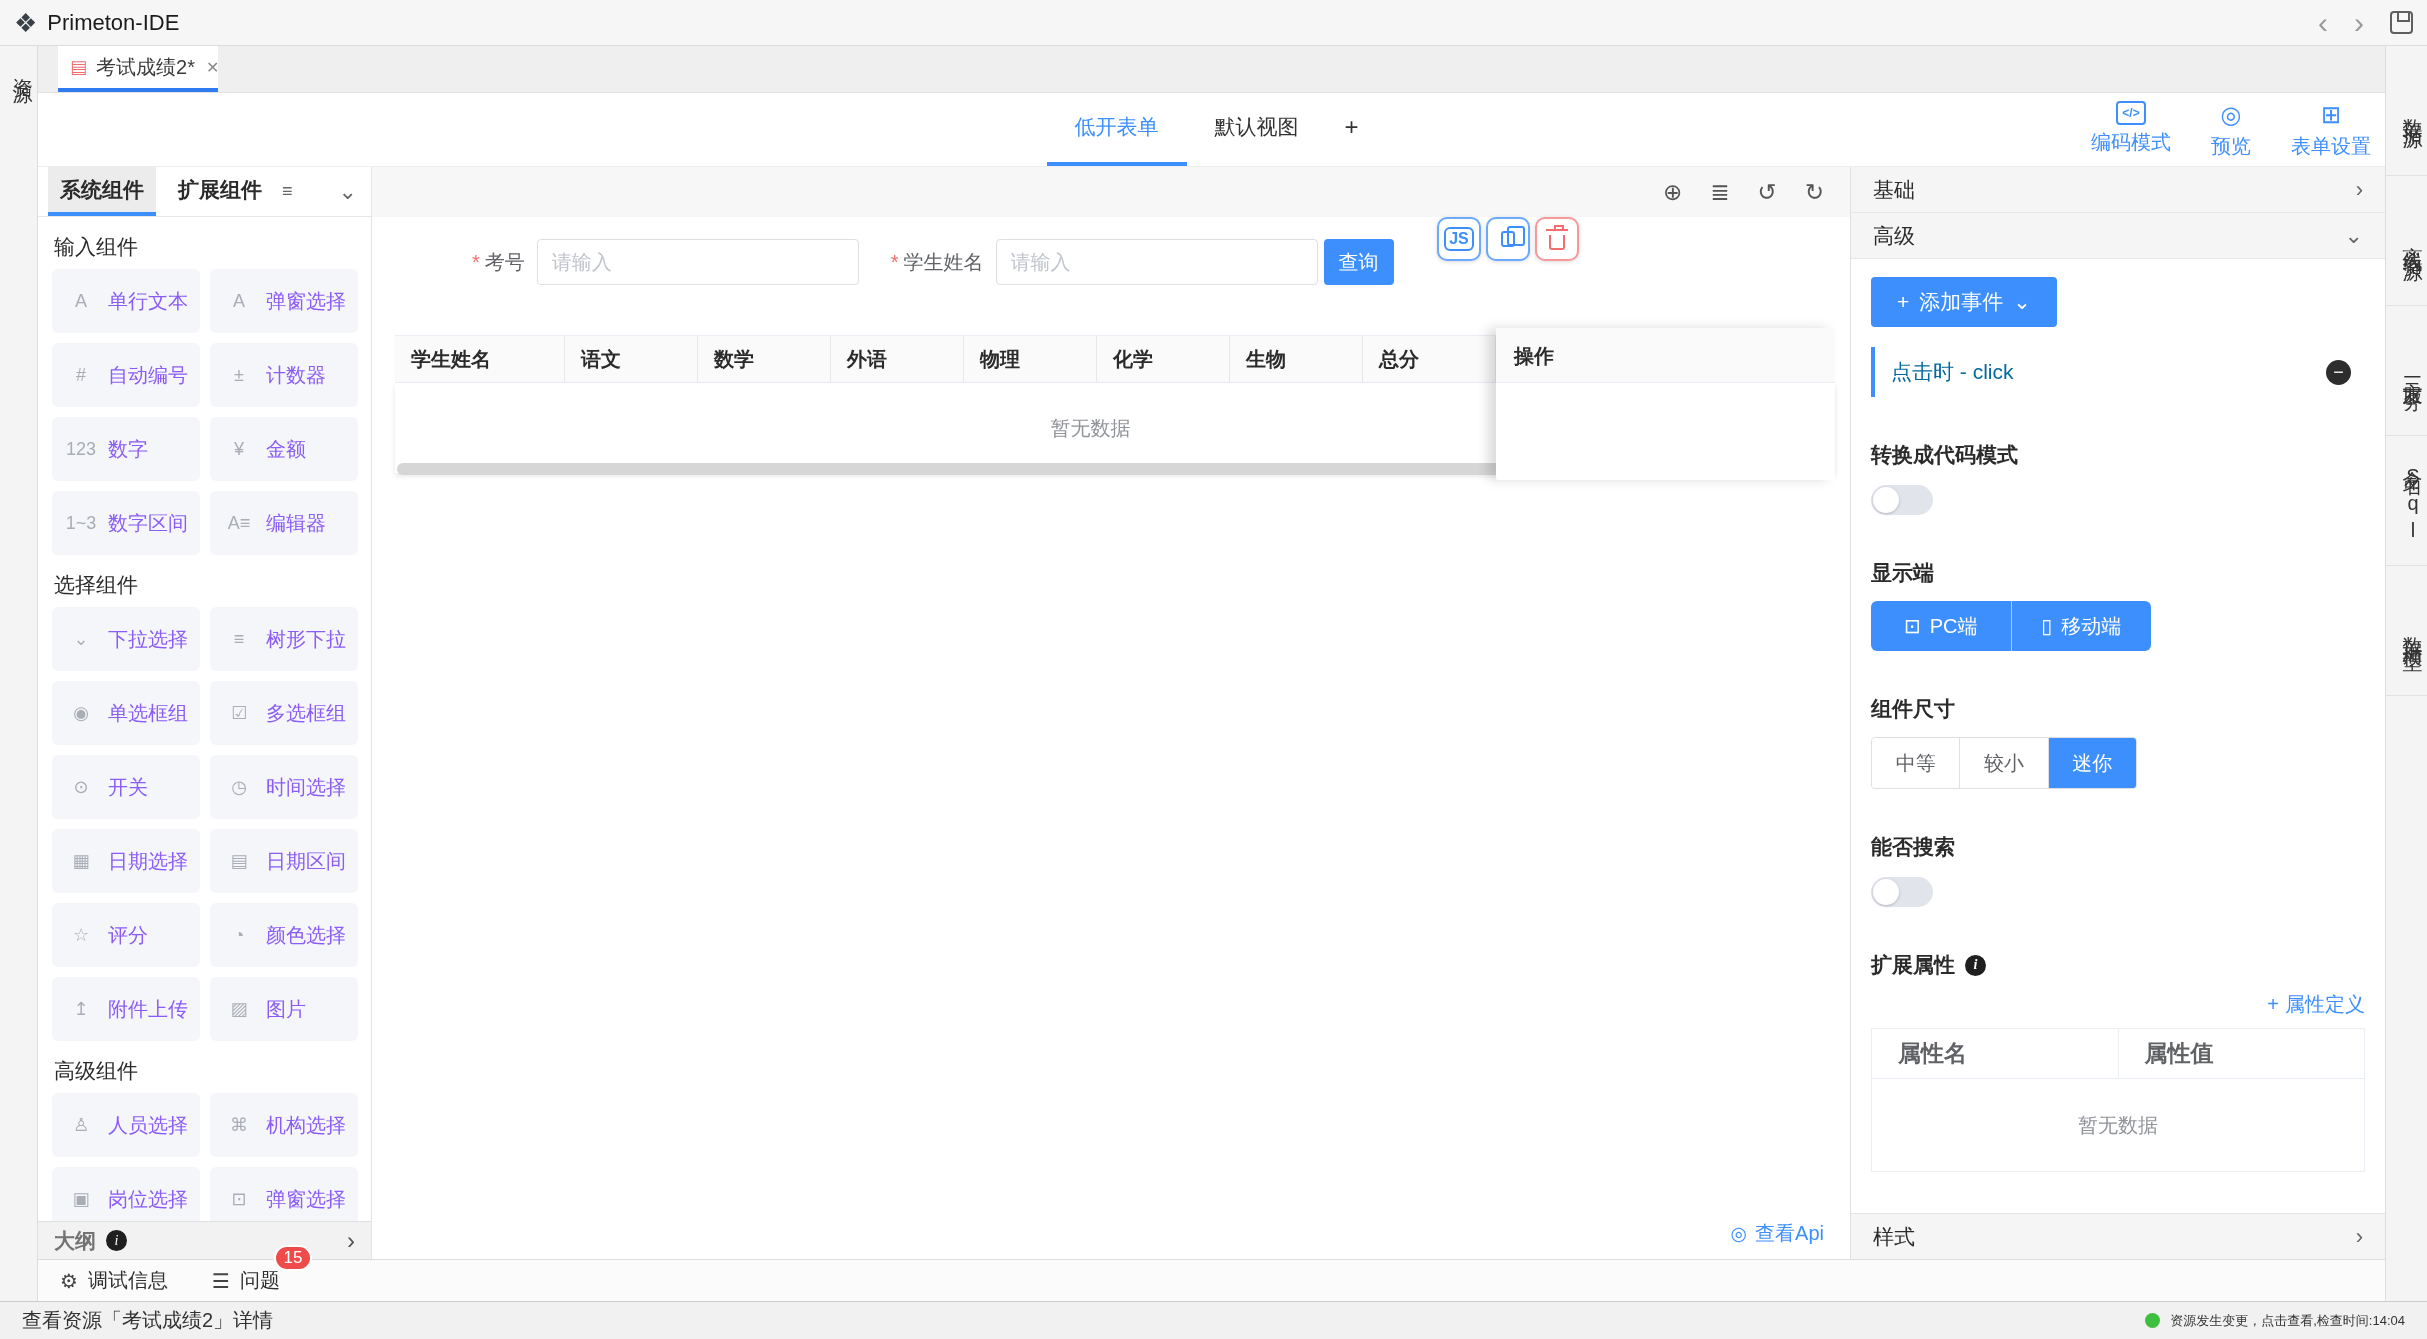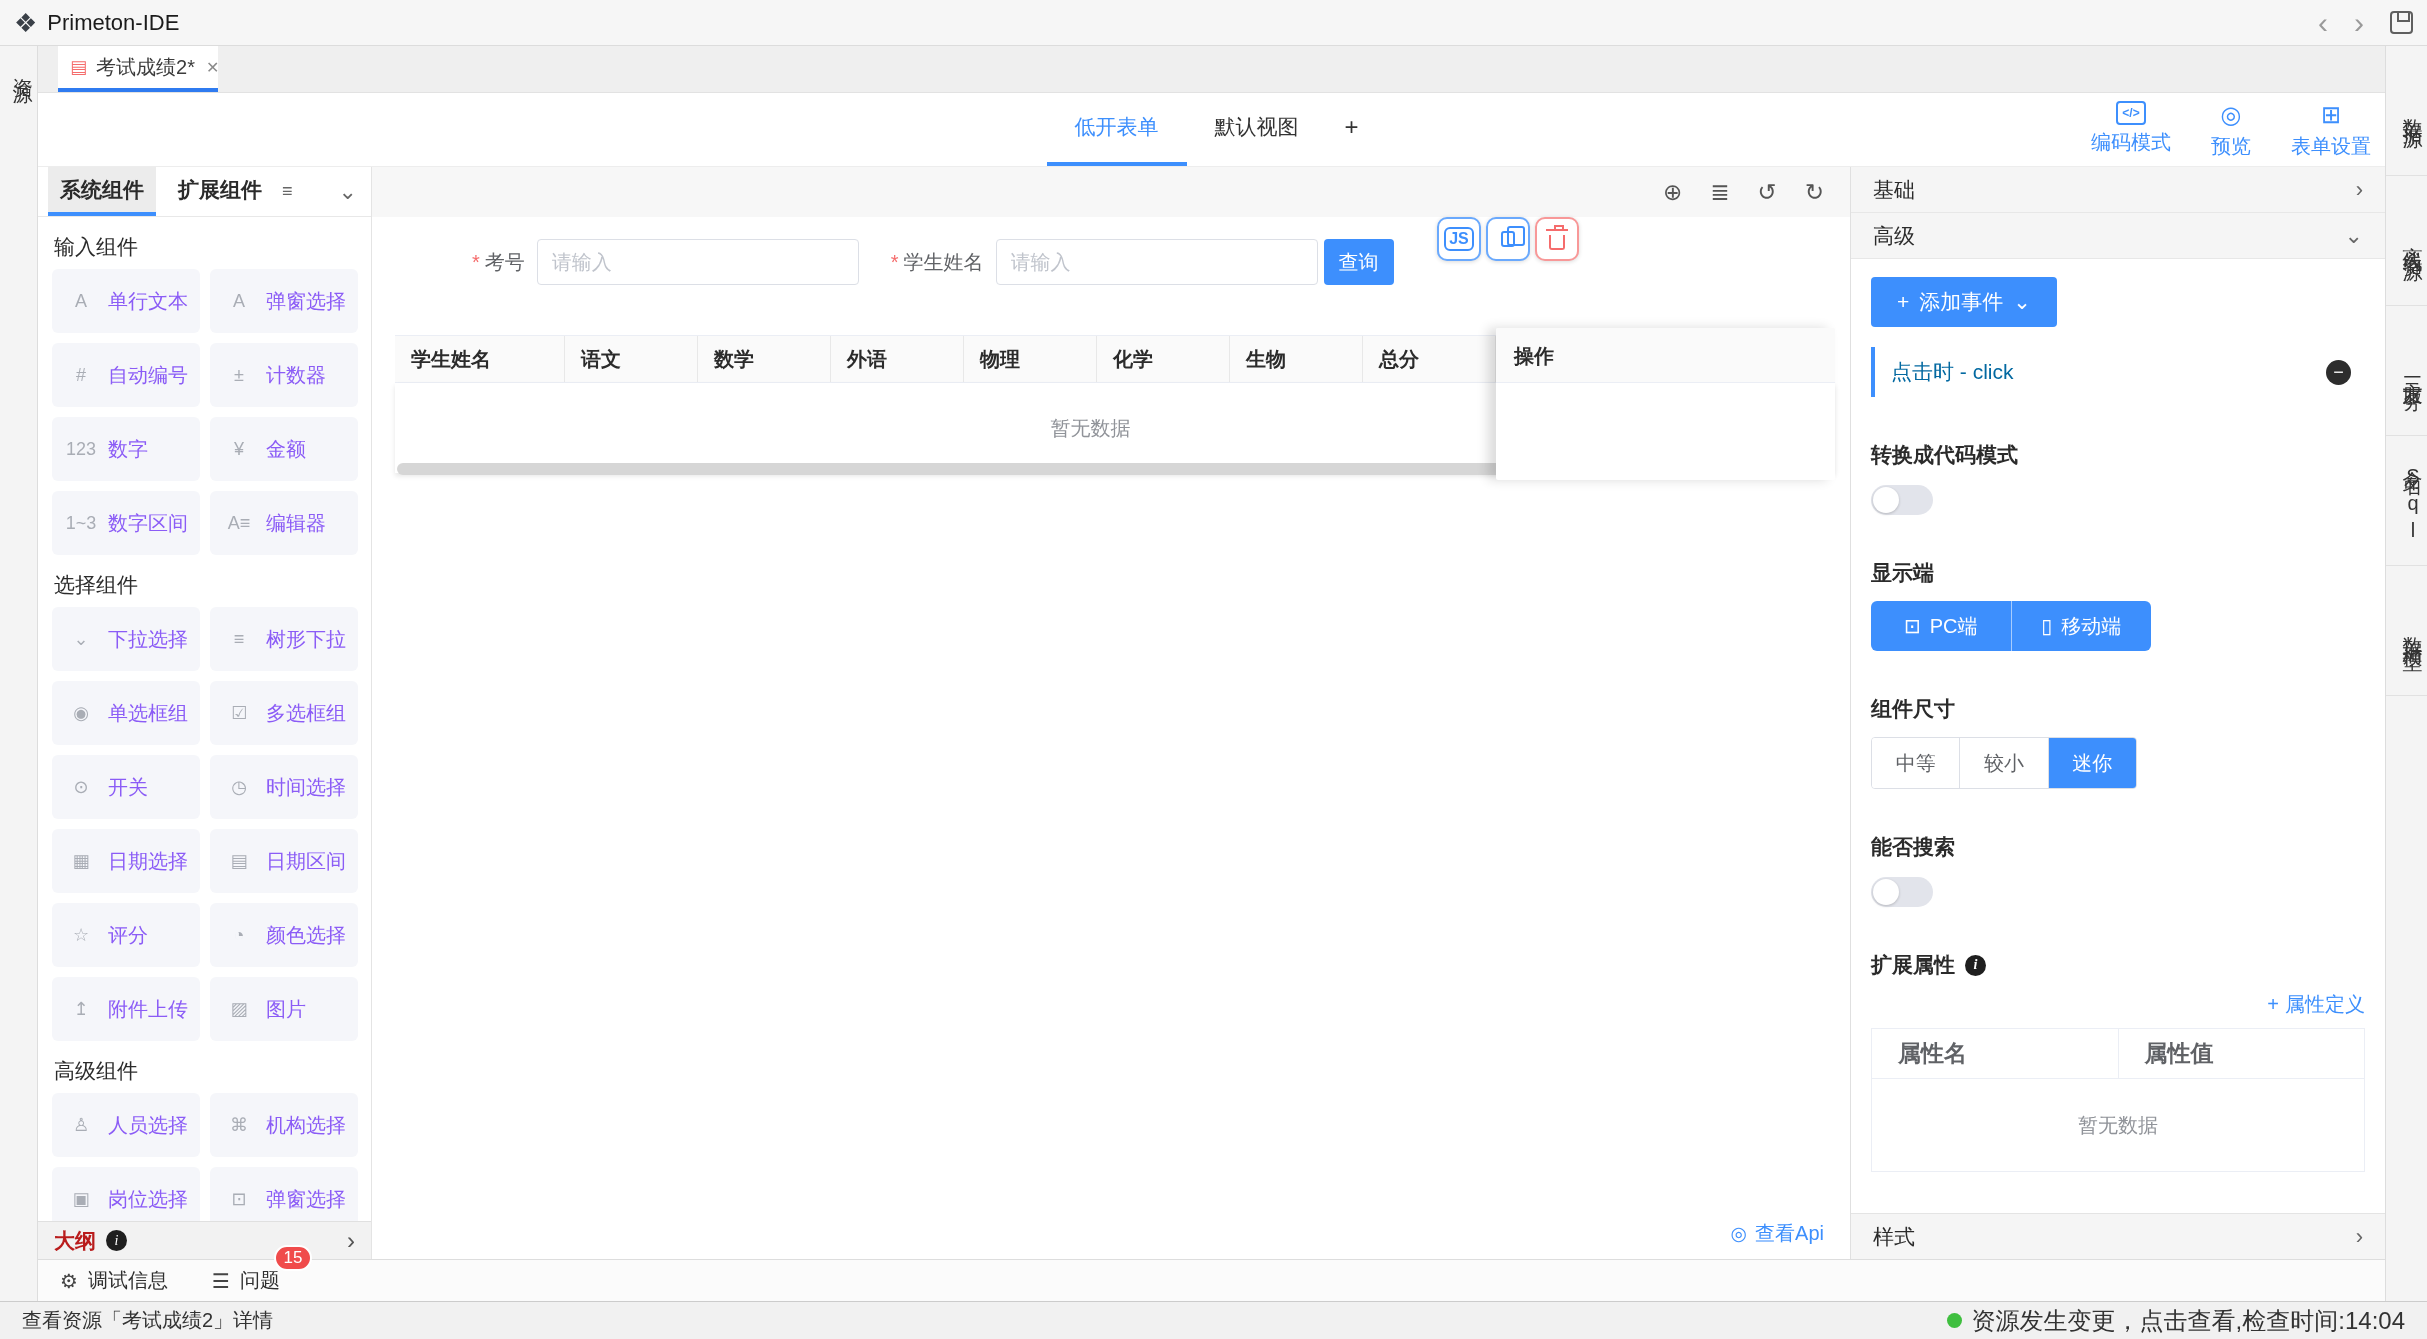--- a/index.html
+++ b/index.html
@@ -47,21 +47,21 @@
   .lp-tab.active { background:#ececec; border-bottom-color:#3d8ffd; }
   .lp-menu-ic { align-self:center; color:#666; font-size:18px; margin-left:8px; }
   .lp-collapse { margin-left:auto; align-self:center; margin-right:14px; color:#666; font-size:22px; }
   .lp-list { flex:1; overflow:hidden; padding:0 14px; }
   .sec-title { font-size:21px; color:#2b2b2b; margin:16px 2px 8px; }
   .comp-grid { display:grid; grid-template-columns:1fr 1fr; gap:10px; }
   .comp-item { height:64px; background:#f5f6fa; border-radius:6px; display:flex; align-items:center; padding:0 12px; gap:10px; }
   .comp-icon { min-width:34px; color:#a9adb5; font-size:18px; text-align:center; white-space:nowrap; }
   .comp-label { color:#8b5cf6; font-size:20px; white-space:nowrap; }
   .lp-outline { flex:none; height:38px; background:#f2f2f2; border-top:1px solid #e0e0e0; display:flex; align-items:center; padding:0 16px; gap:10px; }
-  .outline-label { font-weight:bold; font-size:21px; color:#b91c1c; }
+  .outline-label { font-weight:bold; font-size:21px; color:#737373; }
   .info-dot { width:21px; height:21px; border-radius:50%; background:#1f1f1f; color:#fff; font-size:14px; font-style:italic; font-family:"Liberation Serif",serif; display:flex; align-items:center; justify-content:center; }
   .lp-outline .chev { margin-left:auto; color:#555; font-size:24px; }
 
   
   .canvas { position:absolute; left:372px; top:167px; width:1478px; height:1092px; background:#fff; }
   .canvas-toolbar { height:50px; background:#f7f7f7; display:flex; align-items:center; justify-content:flex-end; gap:28px; padding-right:26px; }
   .ct-ic { color:#555; font-size:23px; line-height:1; }
   .form-row { display:flex; align-items:center; margin:22px 0 0 100px; position:relative; }
   .req { color:#f56c6c; margin-right:5px; font-size:20px; }
   .f-label { color:#606266; font-size:20px; margin-right:12px; white-space:nowrap; }
@@ -126,21 +126,21 @@
   .rs-item { height:130px; border-bottom:1px solid #e1e1e1; display:flex; align-items:center; justify-content:center; }
   .rs-item .vlabel { letter-spacing:5px; }
 
   
   .debug-bar { position:absolute; left:38px; top:1259px; width:2347px; height:42px; background:#fbfbfb; border-top:1px solid #ddd; display:flex; align-items:center; gap:44px; padding-left:22px; }
   .db-item { display:flex; align-items:center; gap:10px; color:#2f2f2f; font-size:20px; position:relative; }
   .db-ic { font-size:20px; color:#444; }
   .badge { position:absolute; left:236px; top:-15px; min-width:38px; height:26px; background:#f04b4b; border:2px solid #fff; border-radius:14px; color:#fff; font-size:17px; display:flex; align-items:center; justify-content:center; padding:0 6px; }
   .status-bar { position:absolute; left:0; top:1301px; width:2427px; height:38px; background:#f1f1f1; border-top:1px solid #ccc; display:flex; align-items:center; padding:0 22px; }
   .status-left { color:#333; font-size:20px; }
-  .status-right { margin-left:auto; display:flex; align-items:center; gap:10px; color:#333; font-size:24px; }
+  .status-right { margin-left:auto; display:flex; align-items:center; gap:10px; color:#333; font-size:13px; }
   .green-dot { width:15px; height:15px; border-radius:50%; background:#3fbf3f; }
 </style>
 </head>
 <body>
 
 <div id="root">
 
   <div class="titlebar">
     <span class="logo">❖</span>
     <span class="app-title">Primeton-IDE</span>

